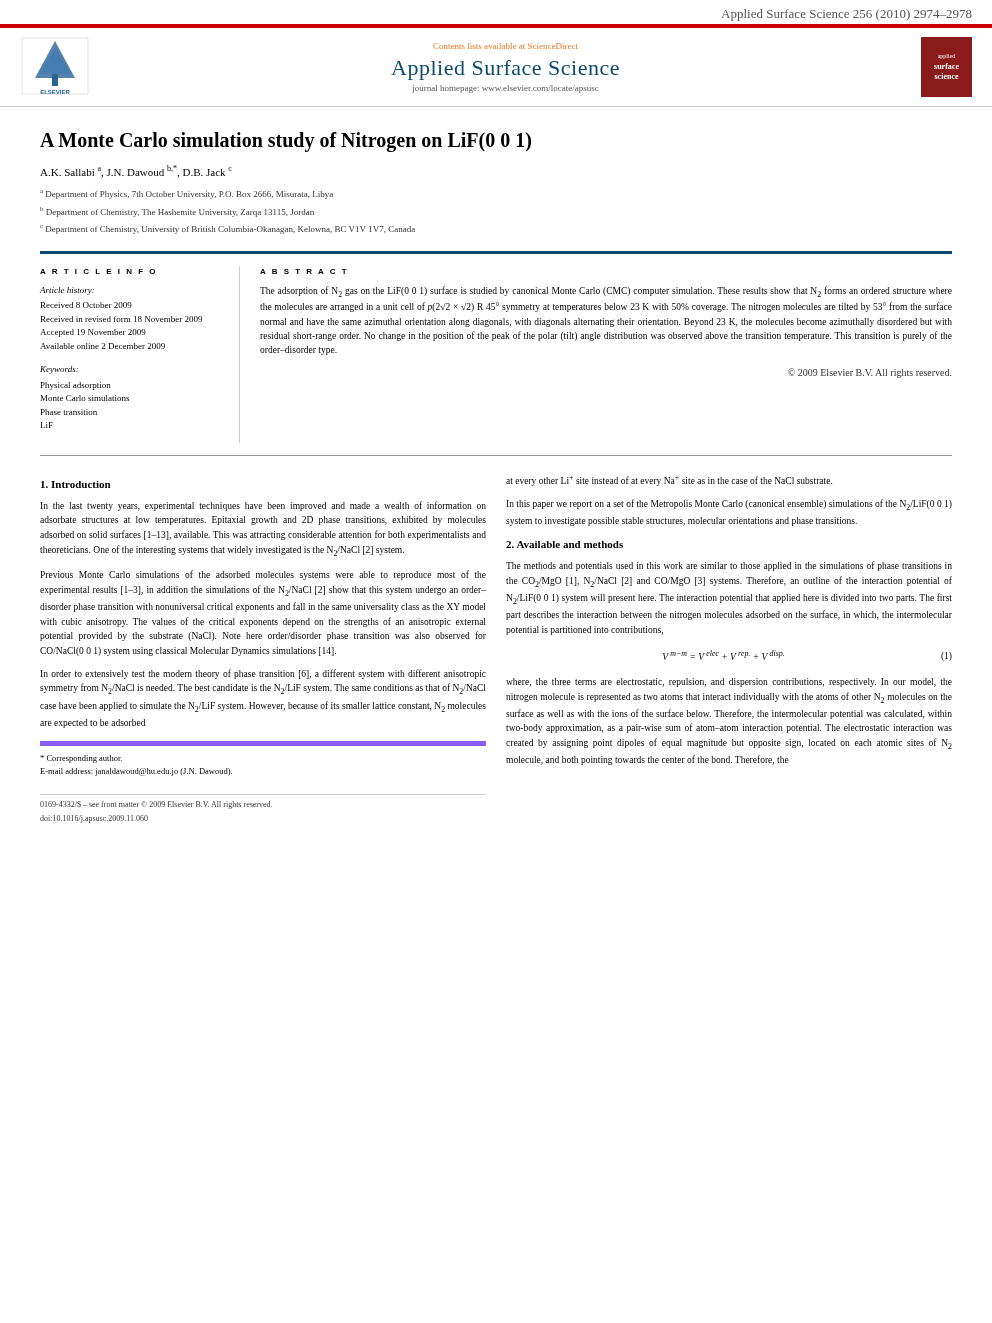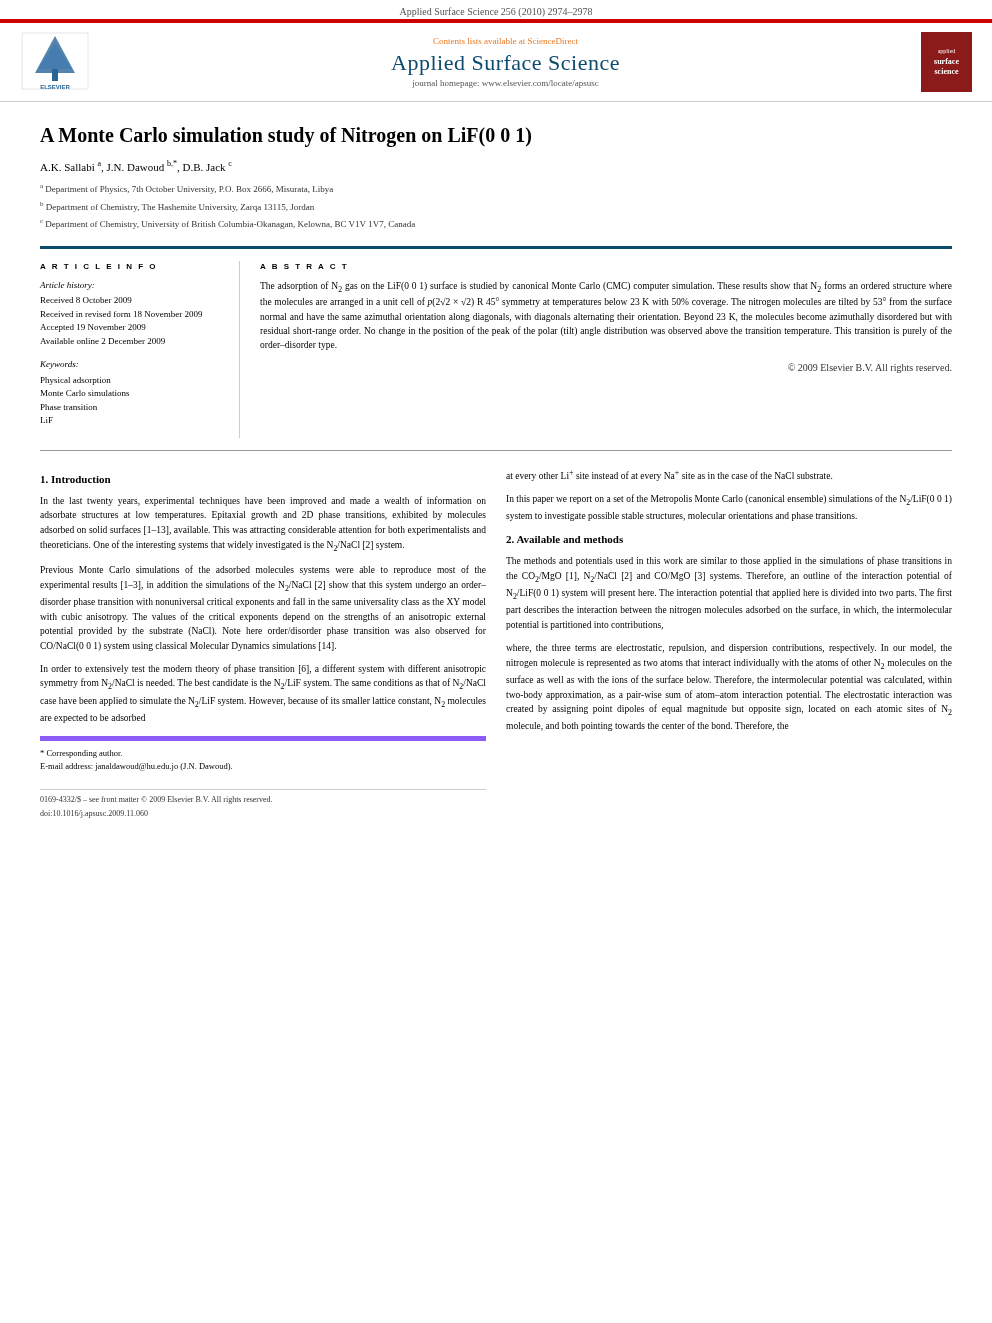--- a/index.html
+++ b/index.html
@@ -14,23 +14,23 @@
 
     .page {
       width: 992px;
       min-height: 1323px;
       background: #fff;
       padding: 0;
     }
 
     
     .top-bar {
-      text-align: center;
+      text-align: right;
       padding: 6px 20px 2px 20px;
-      font-size: 10px;
+      font-size: 13px;
       color: #555;
       border-bottom: none;
     }
 
     .journal-header {
       display: flex;
       align-items: center;
       padding: 8px 20px 8px 20px;
       border-top: 2px solid #c00;
       border-bottom: 1px solid #ccc;
@@ -404,20 +404,26 @@
 
         <h2>
           <span>2.</span>
           <span>Available and methods</span>
         </h2>
 
         <p>
           The methods and potentials used in this work are similar to those applied in the simulations of phase transitions in the CO<sub>2</sub>/MgO [1], N<sub>2</sub>/NaCl [2] and CO/MgO [3] systems. Therefore, an outline of the interaction potential of N<sub>2</sub>/LiF(0 0 1) system will present here. The interaction potential that applied here is divided into two parts. The first part describes the interaction between the nitrogen molecules adsorbed on the surface, in which, the intermolecular potential is partitioned into contributions,
         </p>
 
+        <div class="equation-line">
+          <div class="equation-content">
+            <i>V</i> <sup>m−m</sup> = <i>V</i> <sup>elec</sup> + <i>V</i> <sup>rep.</sup> + <i>V</i> <sup>disp.</sup>
+          </div>
+          <div class="equation-number">(1)</div>
+        </div>
 
         <p>
           where, the three terms are electrostatic, repulsion, and dispersion contributions, respectively. In our model, the nitrogen molecule is represented as two atoms that interact individually with the atoms of other N<sub>2</sub> molecules on the surface as well as with the ions of the surface below. Therefore, the intermolecular potential was calculated, within two-body approximation, as a pair-wise sum of atom–atom interaction potential. The electrostatic interaction was created by assigning point dipoles of equal magnitude but opposite sign, located on each atomic sites of N<sub>2</sub> molecule, and both pointing towards the center of the bond. Therefore, the
         </p>
       </div>
 
     </div>
   </div>
 </div>
 

